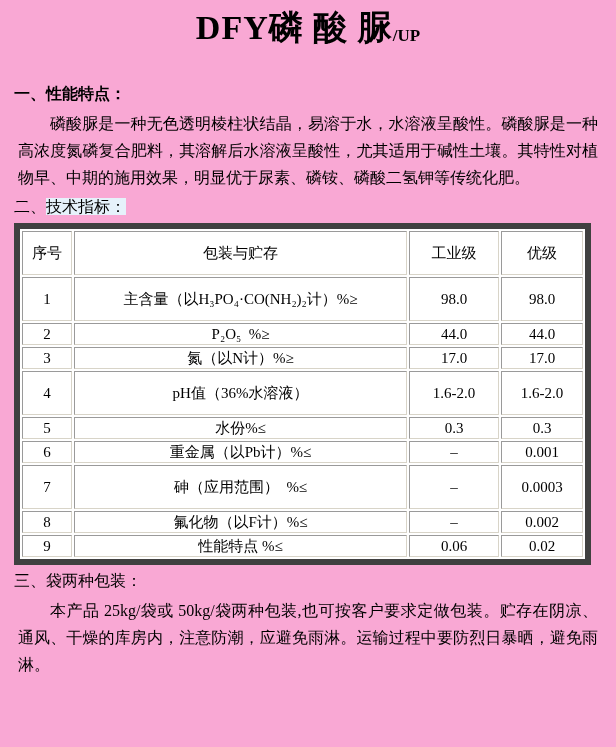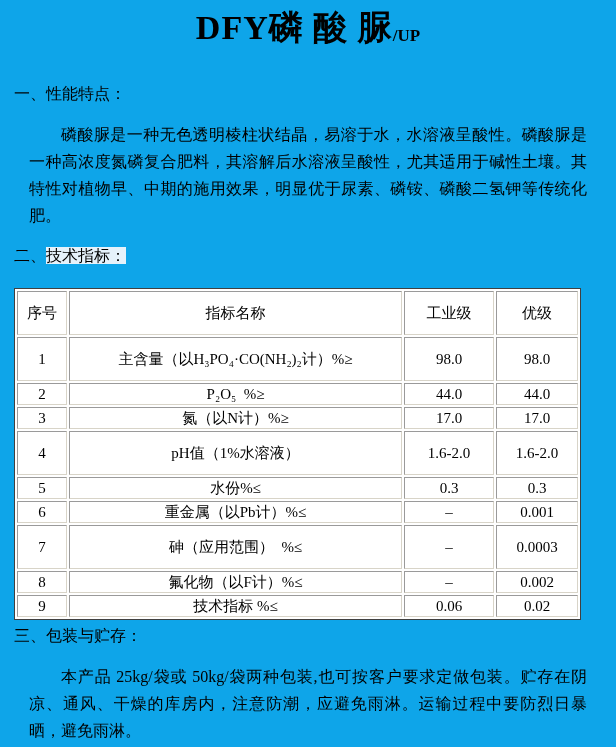--- a/index.html
+++ b/index.html
@@ -5,21 +5,21 @@
   html, body {
     margin: 0;
     padding: 0;
     background: #ffffff;
   }
   .page {
     width: 616px;
     height: 747px;
     box-sizing: border-box;
     padding: 4px 14px 6px 14px;
-    background: #0ea5e9;
+    background: #f9a8d4;
     color: #000000;
     font-family: "Liberation Serif", "DejaVu Serif", serif;
     overflow: hidden;
   }
   .title-row {
     text-align: center;
     margin: 2px 0 0 0;
     font-weight: bold;
     font-size: 34px;
     line-height: 44px;
@@ -40,38 +40,39 @@
     font-weight: 500;
   }
   .sec-heading {
     font-size: 16px;
     line-height: 24px;
     margin-top: 4px;
     white-space: pre-wrap;
   }
   .sec-heading.first {
     margin-top: 24px;
+    font-weight: bold;
   }
   .hl {
     background: #e6f2fb;
   }
   .para {
-    margin: 15px;
+    margin: 4px;
     font-size: 16px;
     line-height: 27px;
     text-indent: 2em;
     text-align: justify;
     white-space: normal;
   }
   table.spec {
     border-collapse: separate;
     border-spacing: 2px;
     background: #ffffff;
-    border: 1px solid #404040;
-    margin: 20px 0 2px 0;
+    border: 6px solid #404040;
+    margin: 4px 0 2px 0;
     table-layout: fixed;
     width: 559px;
     font-family: "Liberation Serif", "DejaVu Serif", serif;
   }
   table.spec th, table.spec td {
     border: 1px solid;
     border-color: #9a9a9a #d8d4c8 #d8d4c8 #9a9a9a;
     text-align: center;
     vertical-align: middle;
     font-size: 15px;
@@ -107,21 +108,21 @@
   <table class="spec">
     <colgroup>
       <col class="c-no">
         <col class="c-name">
         <col class="c-ind">
         <col class="c-pre">
     </colgroup>
     <thead>
       <tr>
         <th>序号</th>
-        <th>指标名称</th>
+        <th>包装与贮存</th>
         <th>工业级</th>
         <th>优级</th>
       </tr>
     </thead>
     <tbody>
         <tr>
           <td>1</td>
           <td>主含量（以H₃PO₄·CO(NH₂)₂计）%≥</td>
           <td>98.0</td>
           <td>98.0</td>
@@ -133,21 +134,21 @@
           <td>44.0</td>
         </tr>
         <tr>
           <td>3</td>
           <td>氮（以N计）%≥</td>
           <td>17.0</td>
           <td>17.0</td>
         </tr>
         <tr>
           <td>4</td>
-          <td>pH值（1%水溶液）</td>
+          <td>pH值（36%水溶液）</td>
           <td>1.6-2.0</td>
           <td>1.6-2.0</td>
         </tr>
         <tr>
           <td>5</td>
           <td>水份%≤</td>
           <td>0.3</td>
           <td>0.3</td>
         </tr>
         <tr>
@@ -163,26 +164,26 @@
           <td>0.0003</td>
         </tr>
         <tr>
           <td>8</td>
           <td>氟化物（以F计）%≤</td>
           <td>–</td>
           <td>0.002</td>
         </tr>
         <tr>
           <td>9</td>
-          <td>技术指标 %≤</td>
+          <td>性能特点 %≤</td>
           <td>0.06</td>
           <td>0.02</td>
         </tr>
       </tbody>
   </table>
 
-  <div class="sec-heading">三、包装与贮存：</div>
+  <div class="sec-heading">三、袋两种包装：</div>
 
 
 
   <p class="para">本产品 25kg/袋或 50kg/袋两种包装,也可按客户要求定做包装。贮存在阴凉、通风、干燥的库房内，注意防潮，应避免雨淋。运输过程中要防烈日暴晒，避免雨淋。</p>
 
 </div>
 
 </body></html>

